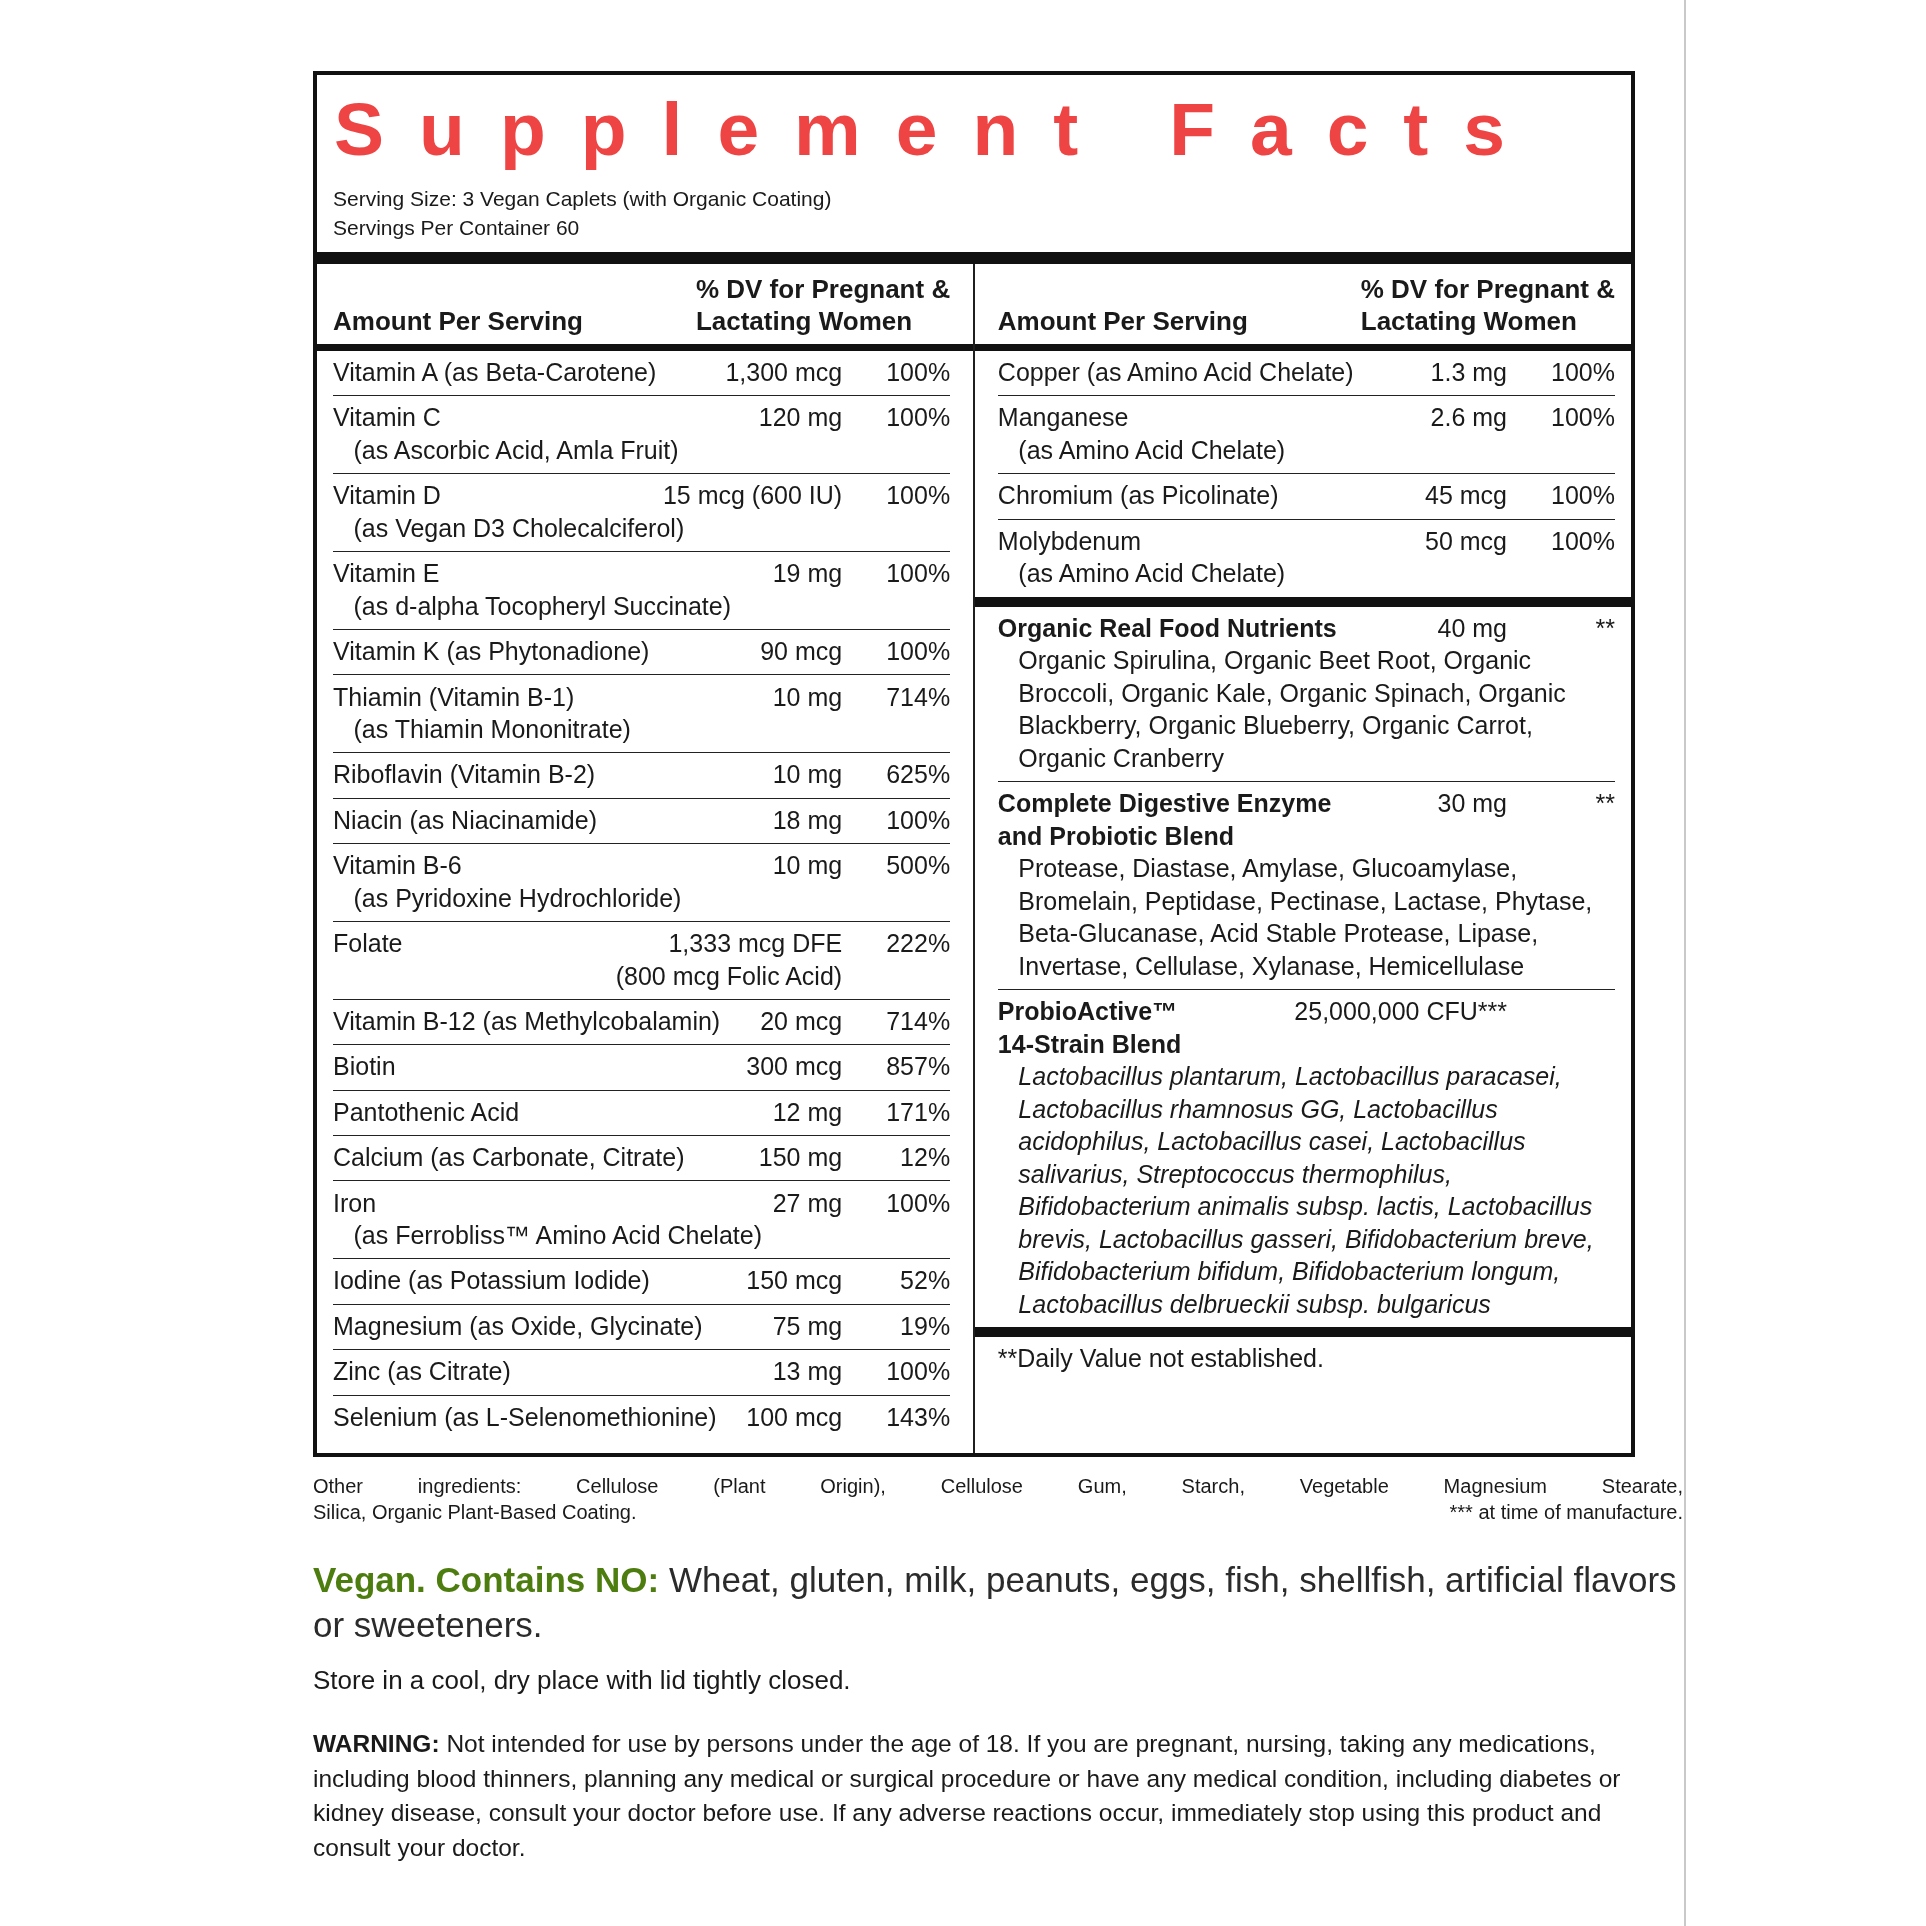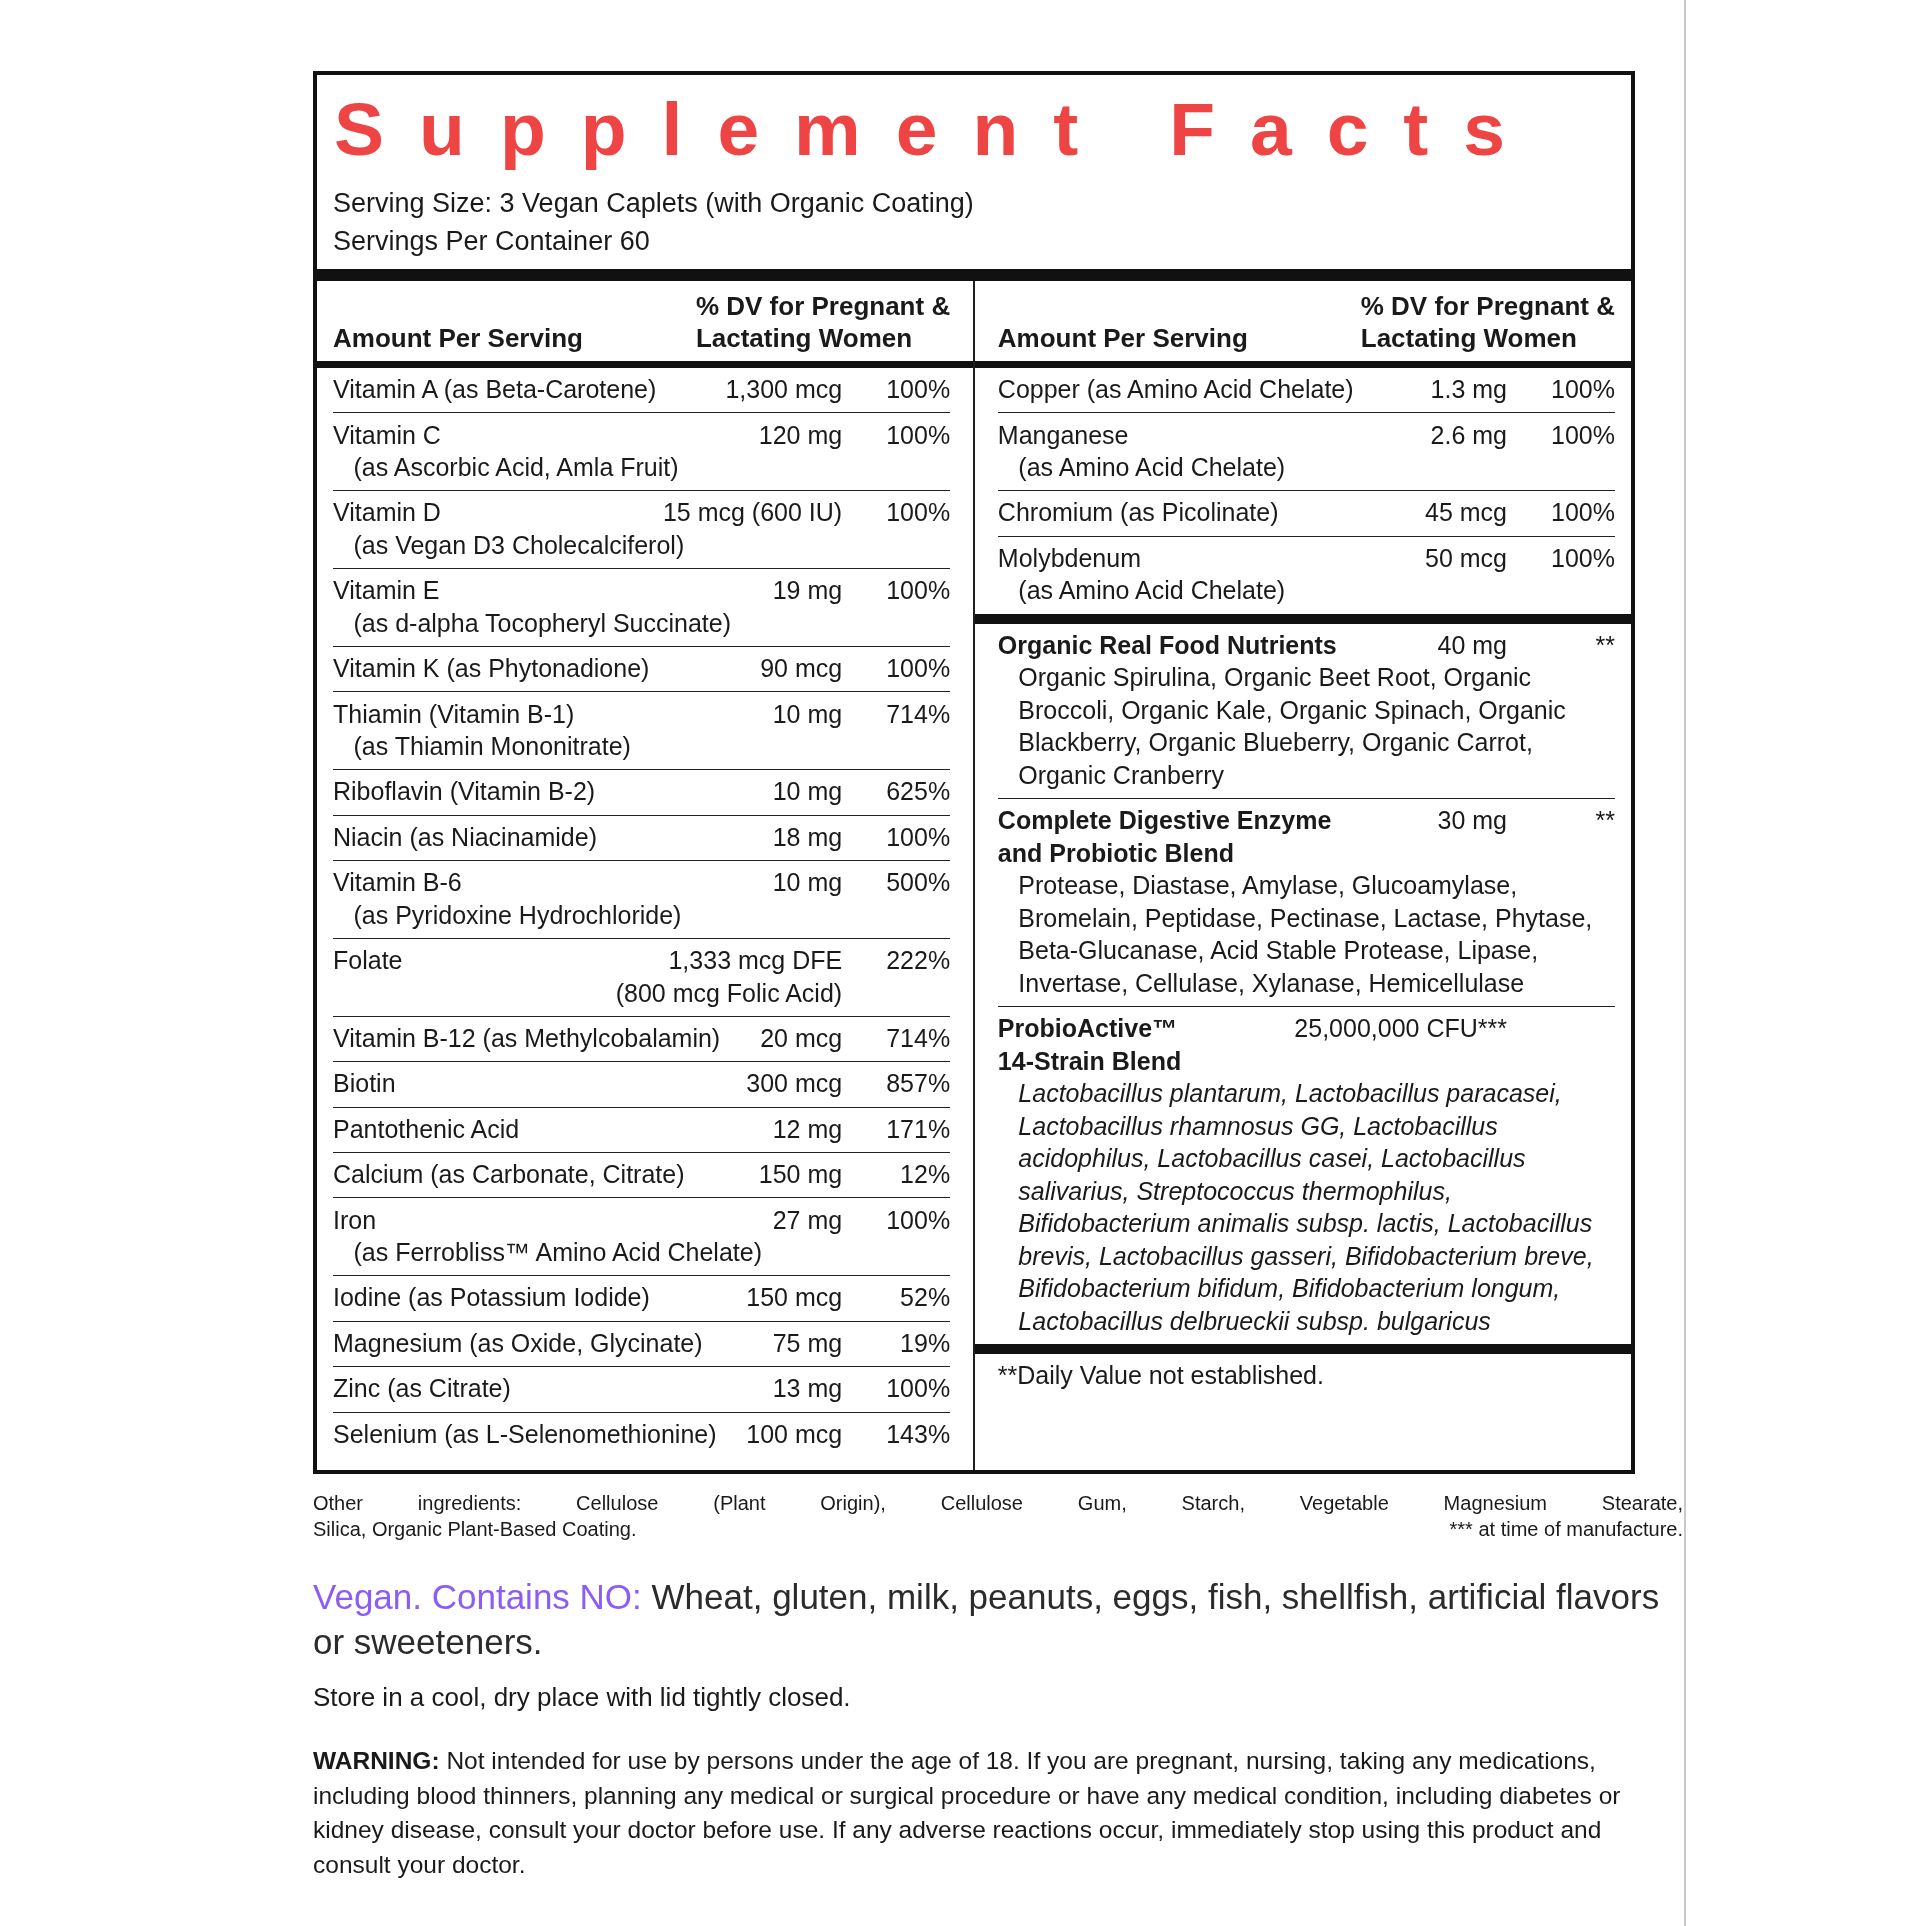--- a/index.html
+++ b/index.html
@@ -7,21 +7,21 @@
        font-family:"Liberation Sans",sans-serif;color:#1a1a1a;
        -webkit-font-smoothing:antialiased;}
   .edge-line{position:absolute;left:1684px;top:0;width:1.7px;height:1926px;background:#c9c9c9;}
   .content{position:absolute;left:313px;top:71px;width:1370px;}
 
   
   .panel{width:1322px;border:4.6px solid #111;box-sizing:border-box;
          padding:10.3px 16px 0 16px;background:#fff;}
   .title{font-size:75px;font-weight:700;letter-spacing:35px;white-space:nowrap;
          line-height:1.05;margin:4.6px 0 0 1.1px;color:#ef4444;}
-  .serving{font-size:27px;line-height:1.42;margin-top:15px;}
+  .serving{font-size:21px;line-height:1.42;margin-top:15px;}
   .bar1{height:11.4px;background:#111;margin:9px -16px 0 -16px;}
 
   .cols{display:grid;grid-template-columns:1fr 1.7px 1fr;}
   .divider{background:#1f1f1f;}
   .colL{padding-right:23px;}
   .colR{padding-left:23px;}
   .col{padding-bottom:12.6px;}
 
   .chead{display:flex;justify-content:space-between;align-items:flex-end;
          padding:10.3px 0 6.8px 0;font-weight:700;font-size:26px;line-height:1.22;}
@@ -43,21 +43,21 @@
   .sub.r{text-align:right;padding-left:0;padding-right:108px;}
   .sub.i{font-style:italic;}
   .tbar{height:10.3px;background:#111;}
   .colR .tbar{margin:0 -16px 0 -23px;}
 
   
   .other{margin-top:16px;font-size:20px;line-height:1.32;}
   .other .l1{text-align:justify;text-align-last:justify;}
   .other .l2{display:flex;justify-content:space-between;}
   .vegan{margin-top:33px;font-size:35px;line-height:1.28;color:#2b2b2b;}
-  .vegan .vlabel{color:#8b5cf6;font-weight:400;}
+  .vegan .vlabel{color:#4d7c0f;font-weight:700;}
   .store{margin-top:17px;font-size:26px;}
   .warnp{margin-top:31px;font-size:24.5px;line-height:1.42;}
   .warnp .wlabel{font-weight:700;}
 </style>
 </head>
 <body>
 
 <div class="edge-line"></div>
 
 <div class="content">

